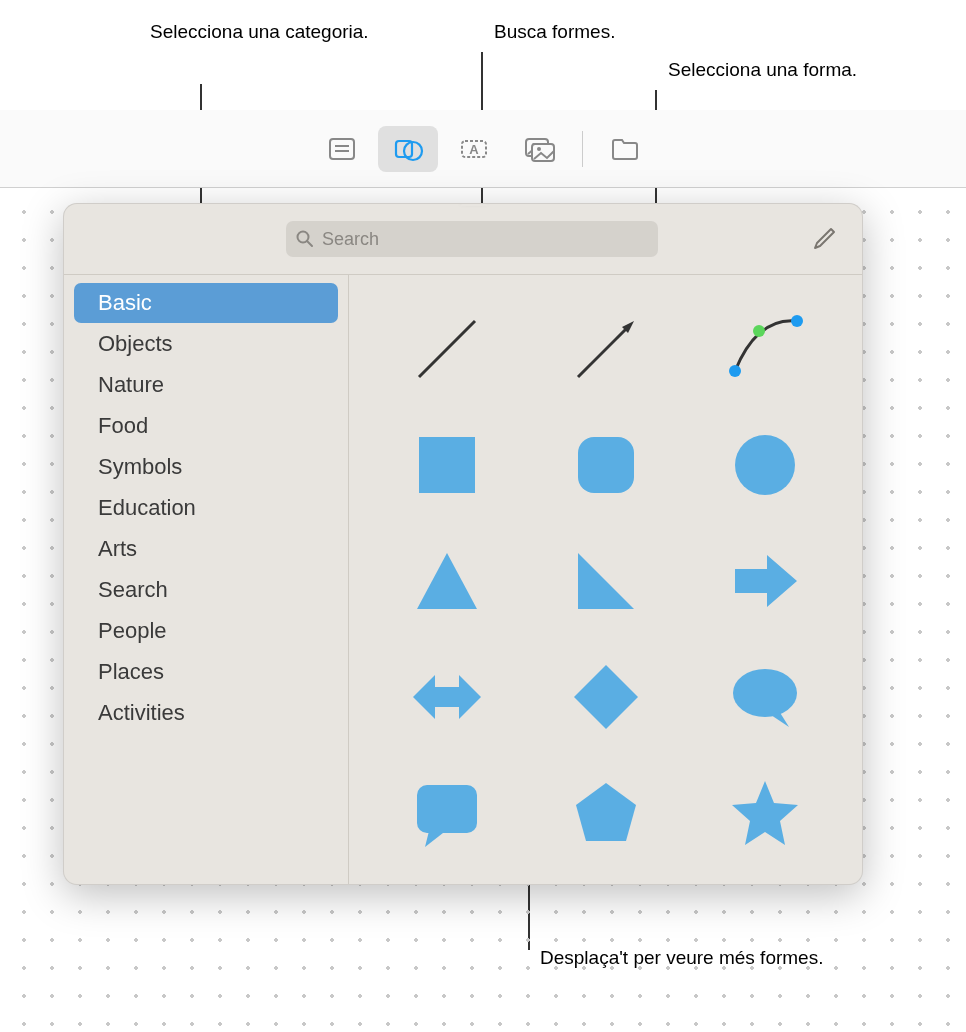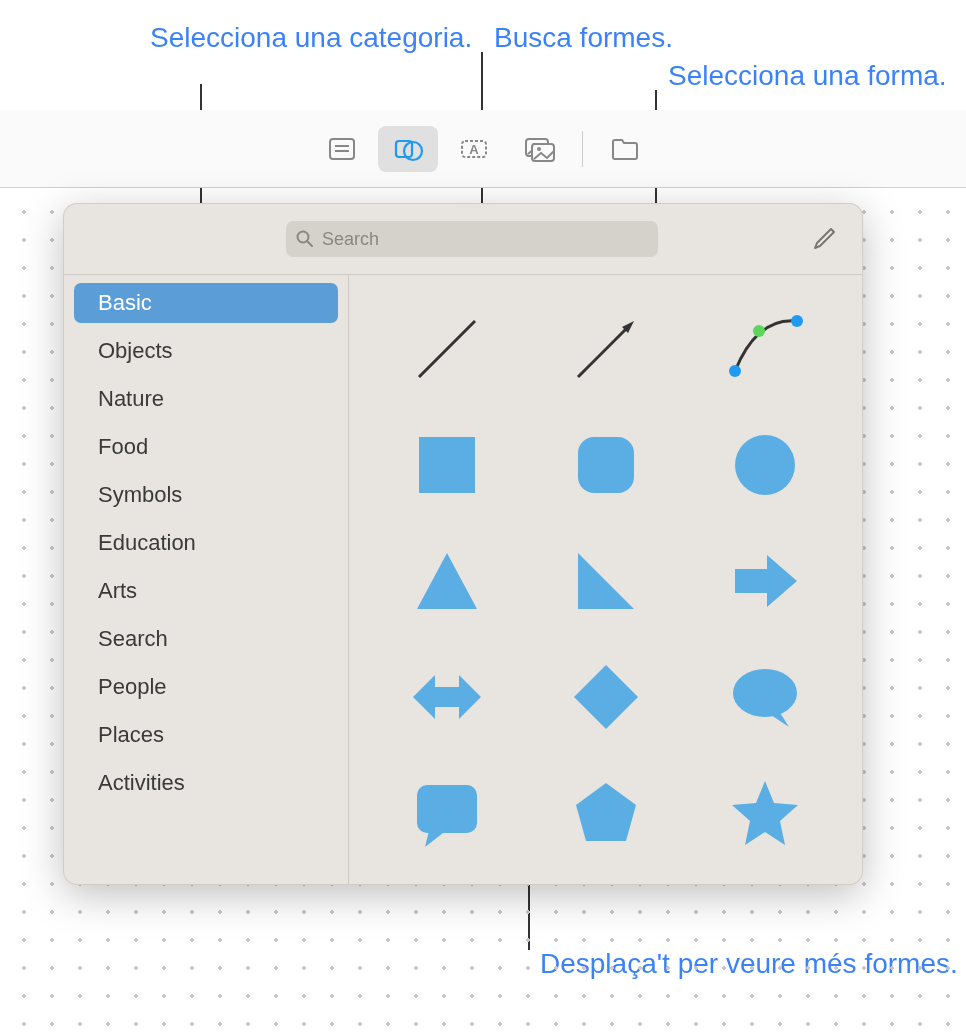--- a/index.html
+++ b/index.html
@@ -10,22 +10,22 @@
     body {
       font-family: -apple-system, BlinkMacSystemFont, "Helvetica Neue", sans-serif;
       background: #ffffff;
       width: 966px;
       height: 1032px;
       position: relative;
       overflow: hidden;
     }
     .callout {
       position: absolute;
-      font-size: 28px;
-      color: #3b82f6;
+      font-size: 19px;
+      color: #000000;
       line-height: 1.3;
     }
     .callout-line {
       position: absolute;
       background: #333;
       width: 2px;
     }
     .dotted-bg {
       position: absolute;
       top: 188px;
@@ -142,21 +142,21 @@
       border-right: 1px solid #cfcbc4;
       padding: 8px 10px;
       overflow-y: auto;
     }
     .category-item {
       padding: 7px 24px;
       font-size: 22px;
       color: #3a3a3a;
       border-radius: 7px;
       cursor: pointer;
-      margin-bottom: 8px;
+      margin-bottom: 1px;
     }
     .category-item.selected {
       background: #5b9dd6;
       color: #ffffff;
     }
     .shapes-grid {
       flex: 1;
       padding: 18px 28px;
       display: grid;
       grid-template-columns: repeat(3, 1fr);

